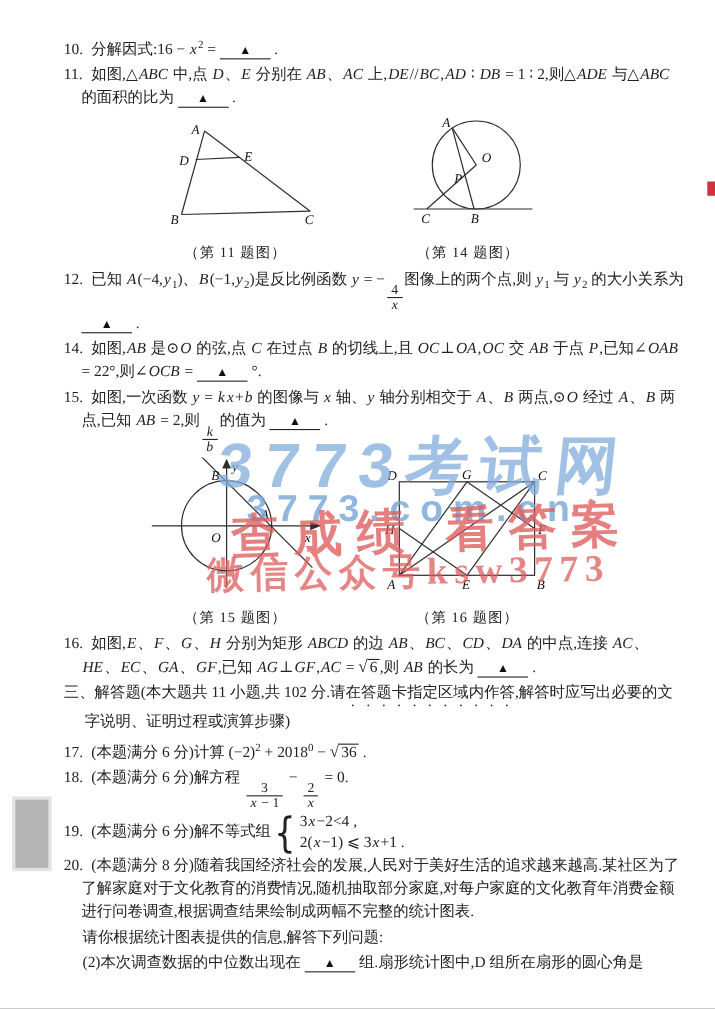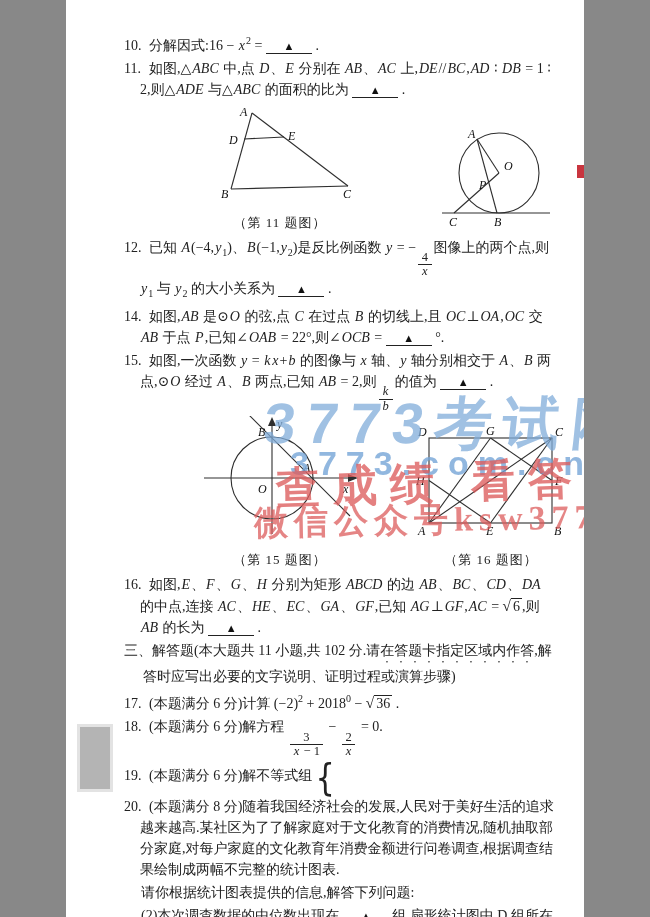--- a/index.html
+++ b/index.html
@@ -1,16 +1,16 @@
 <!DOCTYPE html>
 <html><head>
 <meta charset="utf-8">
 <style>
   html,body{margin:0;padding:0;background:#888;}
-  .page{position:relative;width:518px;height:917px;margin:0 auto;background:#ffffff;
+  .page{position:relative;width:650px;height:917px;margin:0 auto;background:#ffffff;
         font-family:"Liberation Serif","DejaVu Serif",serif;color:#222;overflow:hidden;}
   .content{position:relative;padding:30px 26px 0 58px;z-index:2;}
   .q{position:relative;margin:0 0 2px;line-height:21px;font-size:14px;
      padding-left:16px;text-indent:-16px;}
   .qno{display:inline-block;min-width:25px;text-indent:0;}
   .qbody{text-indent:0;}
   .sec{font-weight:400;padding-left:19px;text-indent:-19px;margin:2px 0 2px;}
   .sub{margin:0 0 2px;line-height:21px;font-size:14px;padding-left:17px;}
   .mv{font-style:italic;font-family:"Liberation Serif",serif;padding:0 1px;}
   sup{font-size:10px;} sub{font-size:10px;}
@@ -88,20 +88,21 @@
             <line x1="30" y1="87" x2="75" y2="47"></line>
             <line x1="53" y1="13" x2="73" y2="87"></line>
             <line x1="18" y1="87" x2="126" y2="87"></line>
           </g>
           <text x="44" y="12">A</text>
           <text x="80" y="44">O</text>
           <text x="55" y="63">P</text>
           <text x="25" y="100">C</text>
           <text x="70" y="100">B</text>
         </svg>
+        <div class="cap">（第 14 题图）</div>
       </div>
     </div>
 
     <p class="q"><span class="qno">12.</span><span class="qbody">已知 <i class="mv">A</i>(−4,<i class="mv">y</i><sub>1</sub>)、<i class="mv">B</i>(−1,<i class="mv">y</i><sub>2</sub>)是反比例函数 <i class="mv">y</i> = −<span class="frac">
             <span class="num">4</span>
             <span class="den"><i class="mv">x</i></span>
           </span>图像上的两个点,则 <i class="mv">y</i><sub>1</sub> 与 <i class="mv">y</i><sub>2</sub> 的大小关系为 <span class="blank">▲</span> .</span></p>
 
 
     <p class="q"><span class="qno">14.</span><span class="qbody">如图,<i class="mv">AB</i> 是⊙<i class="mv">O</i> 的弦,点 <i class="mv">C</i> 在过点 <i class="mv">B</i> 的切线上,且 <i class="mv">OC</i>⊥<i class="mv">OA</i>,<i class="mv">OC</i> 交 <i class="mv">AB</i> 于点 <i class="mv">P</i>,已知∠<i class="mv">OAB</i> = 22°,则∠<i class="mv">OCB</i> = <span class="blank">▲</span> °.</span></p>
@@ -162,20 +163,24 @@
     <p class="q"><span class="qno">18.</span><span class="qbody">(本题满分 6 分)解方程 <span class="frac">
             <span class="num">3</span>
             <span class="den"><i class="mv">x</i> − 1</span>
           </span> − <span class="frac">
             <span class="num">2</span>
             <span class="den"><i class="mv">x</i></span>
           </span> = 0.</span></p>
 
     <p class="q"><span class="qno">19.</span><span class="qbody">(本题满分 6 分)解不等式组<span class="cases">
             <span class="brace">{</span>
+            <span class="cases-col">
+              <span class="case-line">3<i class="mv">x</i>−2&lt;4 ,</span>
+              <span class="case-line">2(<i class="mv">x</i>−1) ⩽ 3<i class="mv">x</i>+1 .</span>
+            </span>
           </span></span></p>
 
     <p class="q"><span class="qno">20.</span><span class="qbody">(本题满分 8 分)随着我国经济社会的发展,人民对于美好生活的追求越来越高.某社区为了了解家庭对于文化教育的消费情况,随机抽取部分家庭,对每户家庭的文化教育年消费金额进行问卷调查,根据调查结果绘制成两幅不完整的统计图表.</span></p>
     <p class="sub">请你根据统计图表提供的信息,解答下列问题:</p>
     <p class="sub">(2)本次调查数据的中位数出现在 <span class="blank">▲</span> 组.扇形统计图中,D 组所在扇形的圆心角是 </p>
 
   </div>
 
   <div class="wm">
     <div class="wm1">3773考试网</div>

